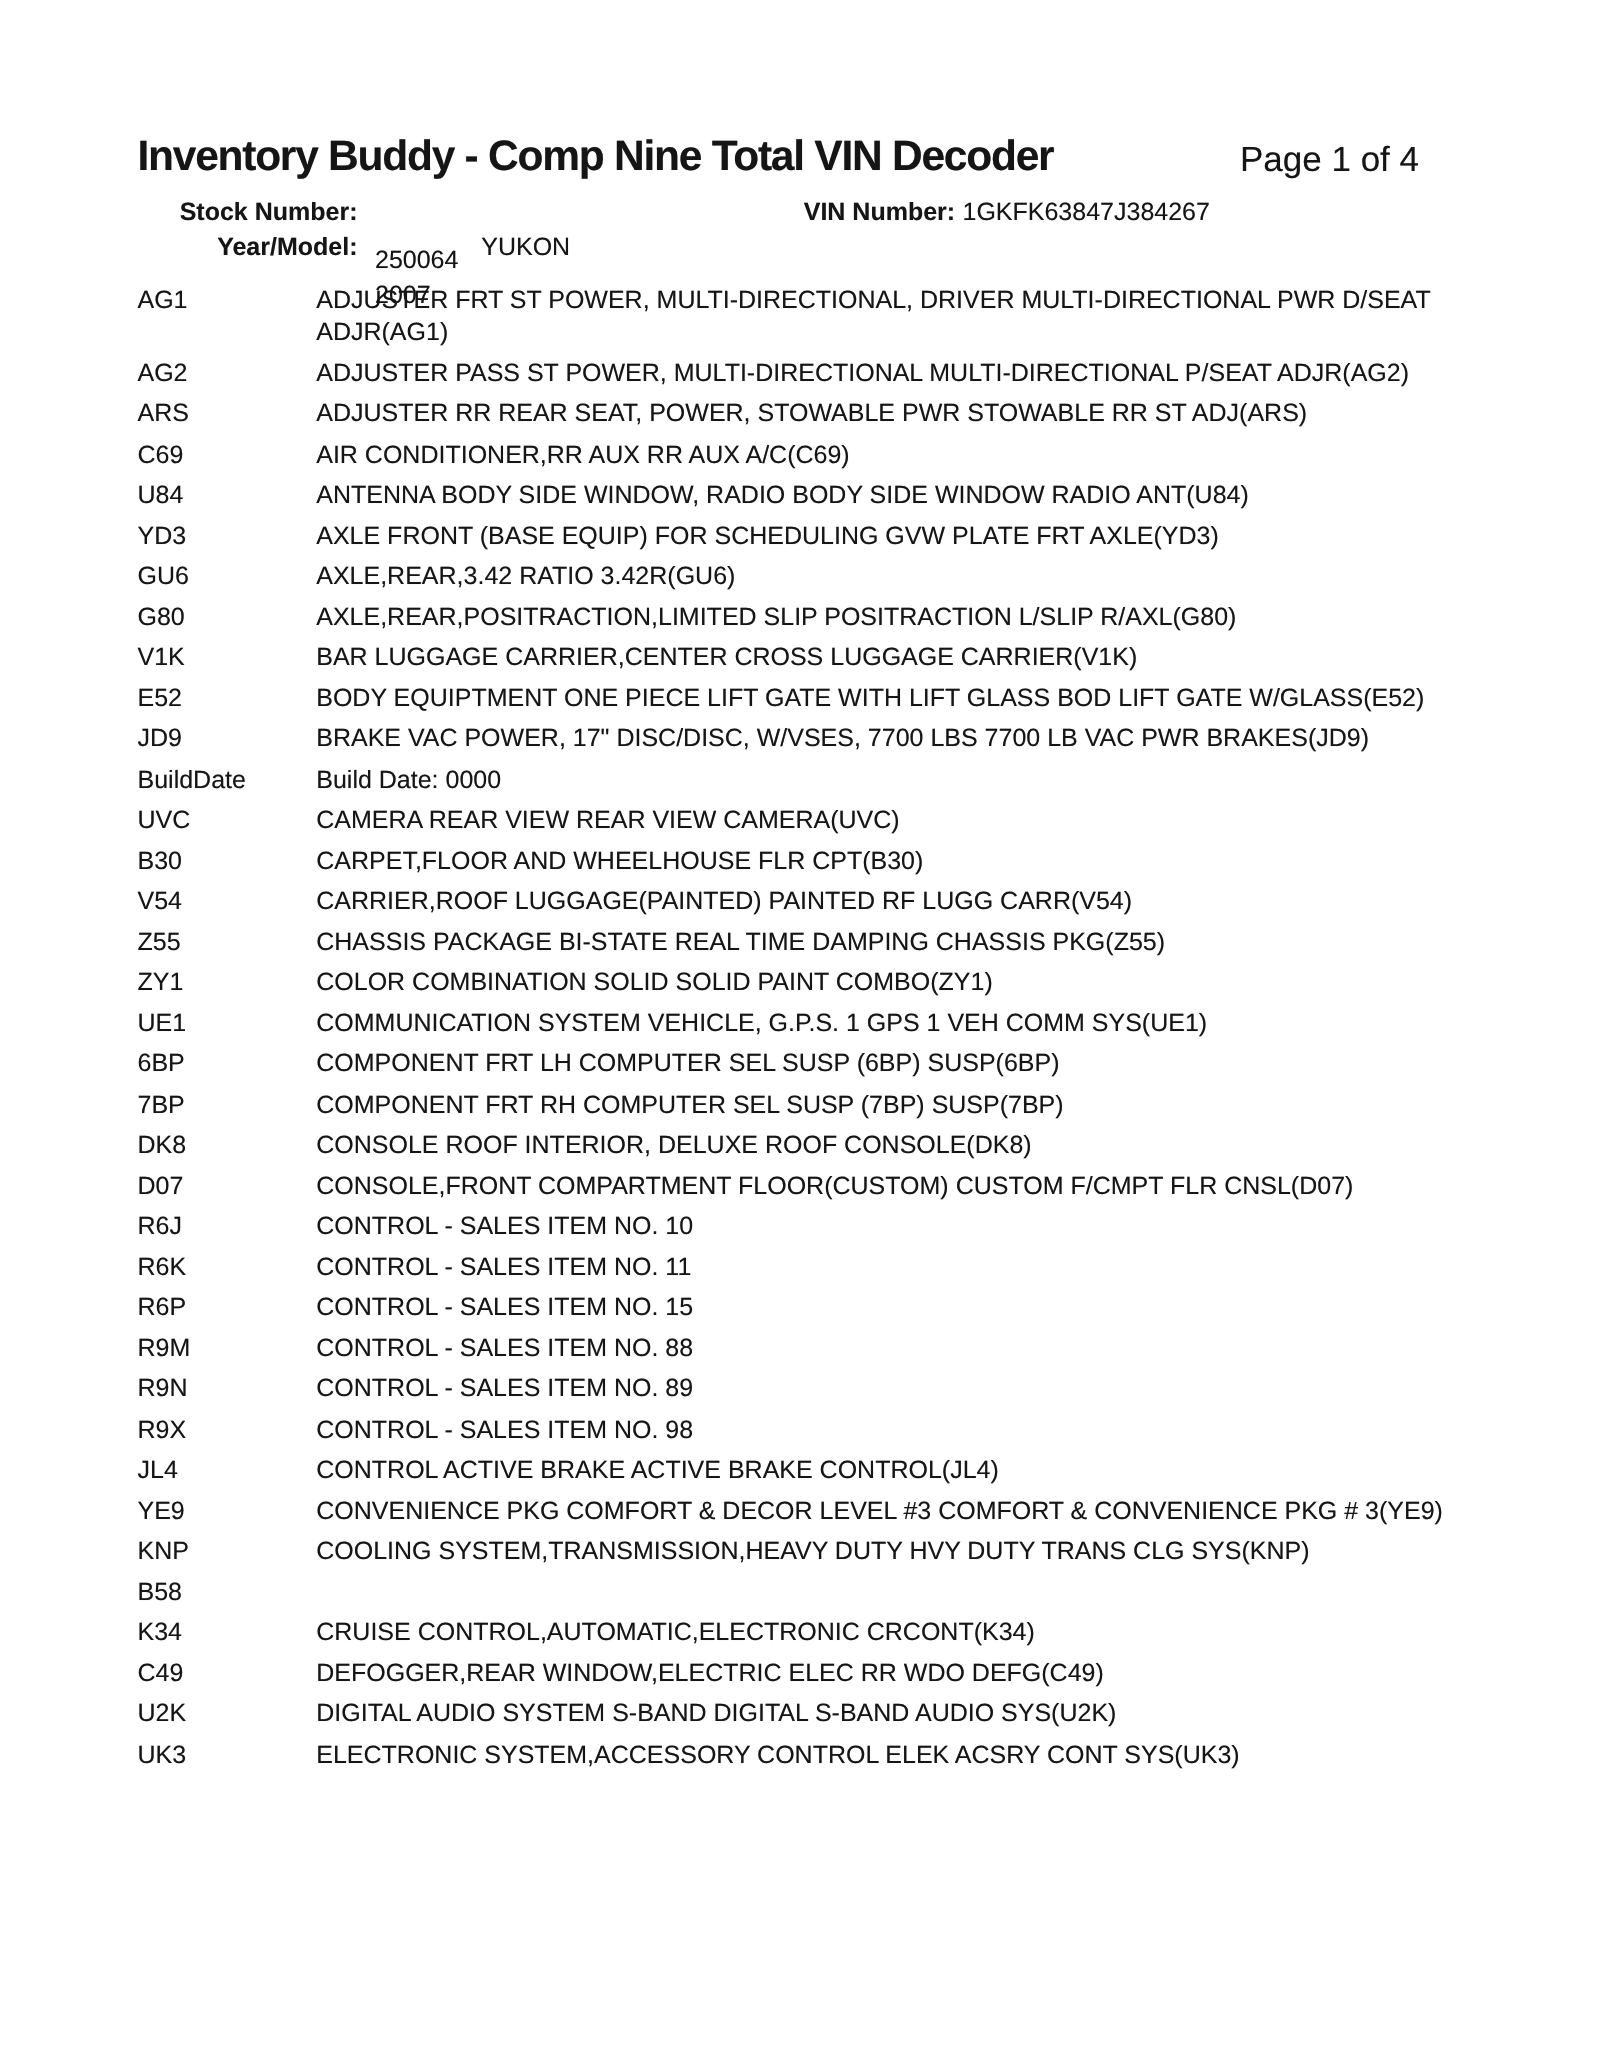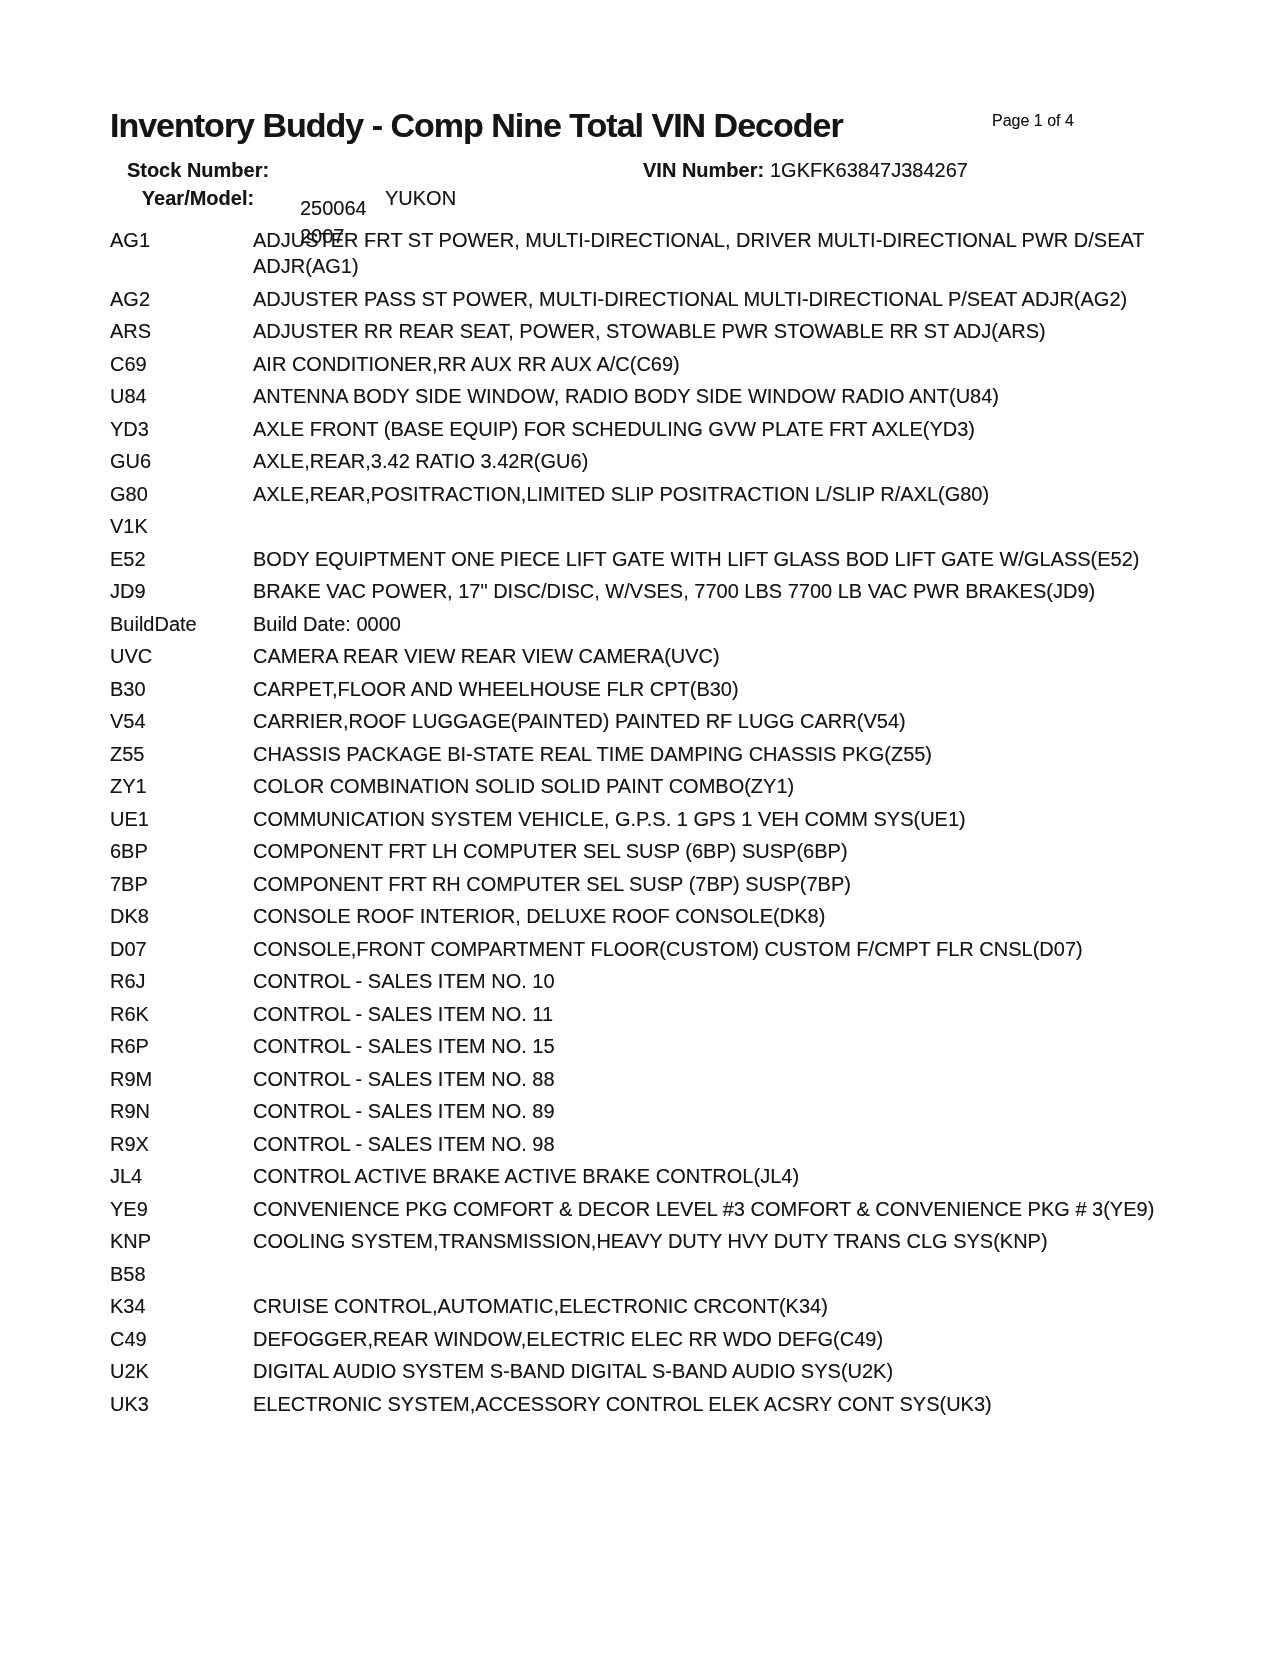--- a/index.html
+++ b/index.html
@@ -24,38 +24,38 @@
     margin: 0;
     font-size: 34px;
     font-weight: bold;
     letter-spacing: -1px;
     white-space: nowrap;
   }
   .pageno {
     position: absolute;
     left: 992px;
     top: 112px;
-    font-size: 16px;
+    font-size: 28px;
     white-space: nowrap;
   }
   .hdr-label {
     position: absolute;
     font-size: 20px;
     font-weight: bold;
     white-space: nowrap;
   }
   .hdr-value {
     position: absolute;
     font-size: 20px;
     white-space: nowrap;
   }
   .stock-label, .year-label {
     left: 110px;
     width: 176px;
-    text-align: center;
+    text-align: right;
   }
   .row1 { top: 159px; }
   .row2 { top: 187px; }
   .stock-value, .year-value { left: 300px; margin-top: 38px; }
   .model-value { left: 385px; }
   .vin-label { left: 643px; }
   .vin-value { left: 770px; }
   .options {
     position: absolute;
     left: 110px;
@@ -134,20 +134,21 @@
       <span class="opt-desc">AXLE,REAR,3.42 RATIO 3.42R(GU6)</span>
     </div>
 
     <div class="opt-row">
       <span class="opt-code">G80</span>
       <span class="opt-desc">AXLE,REAR,POSITRACTION,LIMITED SLIP POSITRACTION L/SLIP R/AXL(G80)</span>
     </div>
 
     <div class="opt-row">
       <span class="opt-code">V1K</span>
+      <span class="opt-desc">BAR LUGGAGE CARRIER,CENTER CROSS LUGGAGE CARRIER(V1K)</span>
     </div>
 
     <div class="opt-row">
       <span class="opt-code">E52</span>
       <span class="opt-desc">BODY EQUIPTMENT ONE PIECE LIFT GATE WITH LIFT GLASS BOD LIFT GATE W/GLASS(E52)</span>
     </div>
 
     <div class="opt-row">
       <span class="opt-code">JD9</span>
       <span class="opt-desc">BRAKE VAC POWER, 17" DISC/DISC, W/VSES, 7700 LBS 7700 LB VAC PWR BRAKES(JD9)</span>

